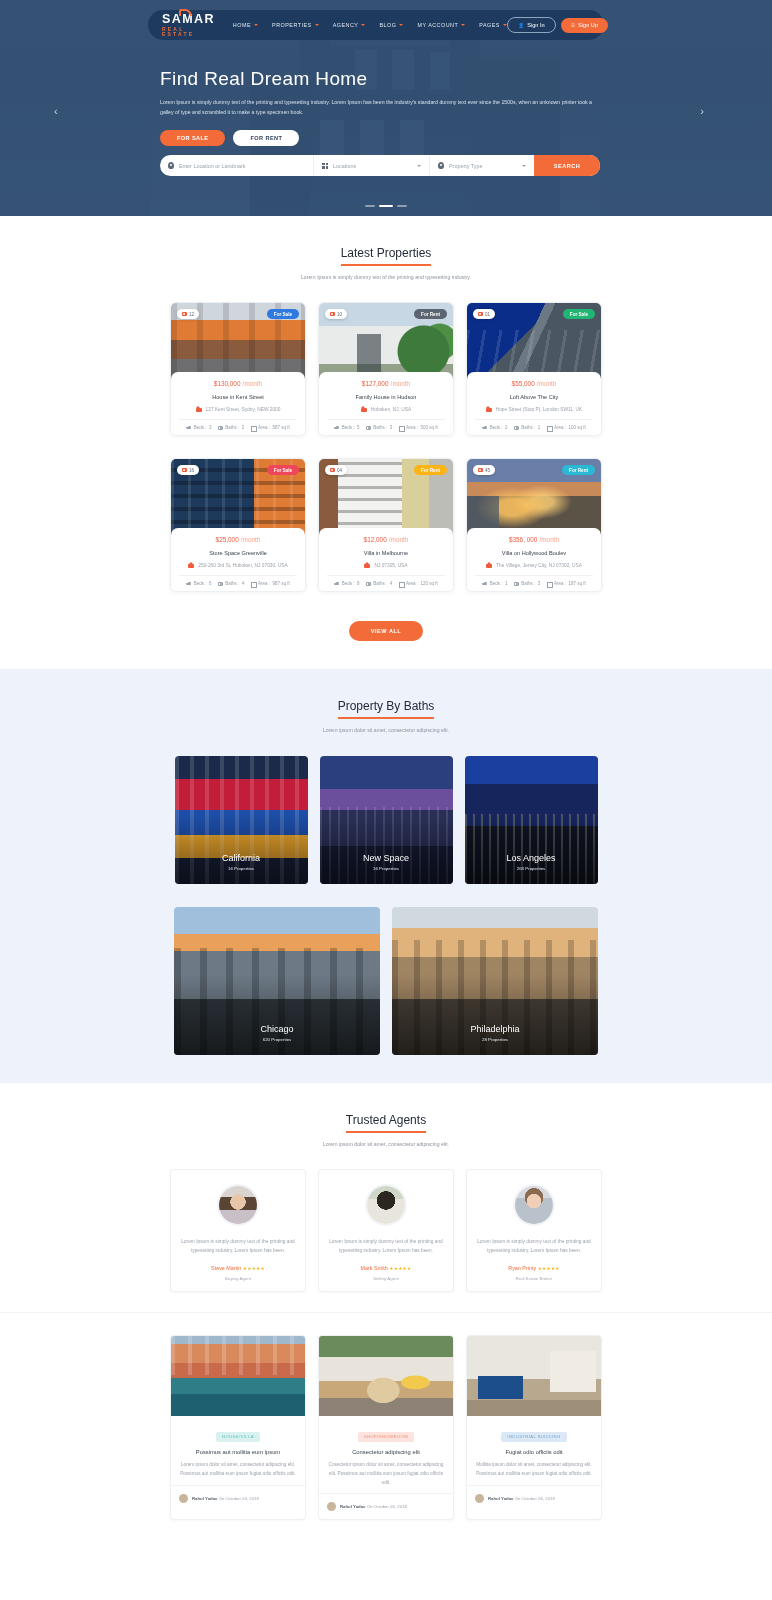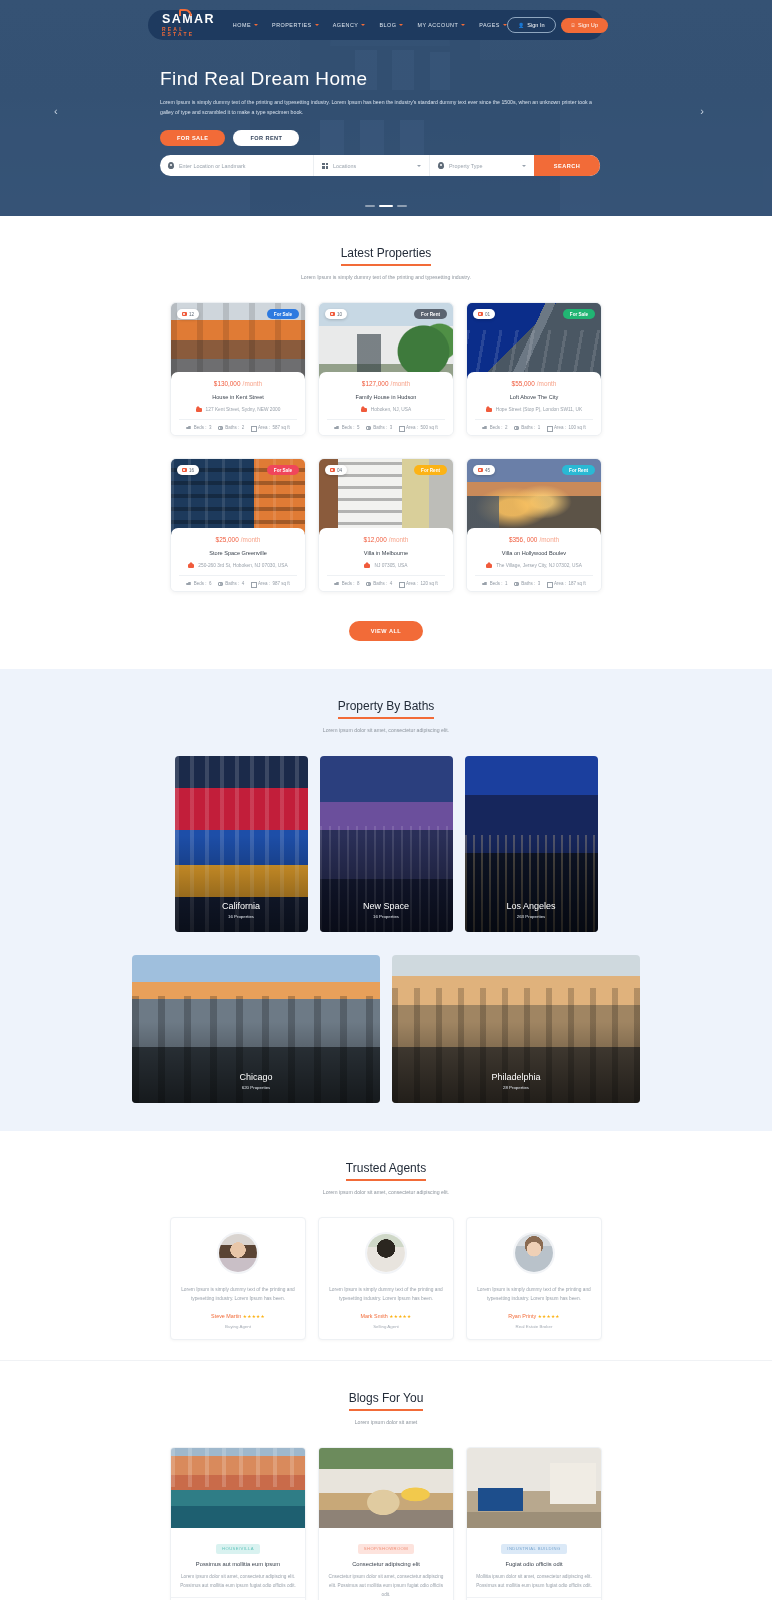--- a/index.html
+++ b/index.html
@@ -135,22 +135,22 @@
   .area:before{content:"";position:absolute;left:0;top:0;width:4.4px;height:4px;border:.7px dashed #9aa2ab;}
 
   .viewall-wrap { text-align:center; margin-top: 27px; padding-bottom: 28px; }
   .viewall { display:inline-block; background:#f26b38; color:#fff; font-size:5.6px; font-weight:bold;
      padding: 7px 22px; border-radius: 11px; letter-spacing:.5px;}
 
   
   .city-sec { background:#eef3fb; padding-bottom: 28px; }
   .city-row { display:flex; gap:12px; justify-content:center; margin-top: 23px;}
   .city-card { position:relative; border-radius:4px; overflow:hidden; }
-  .c-small { width: 133px; height: 176px; }
-  .c-big { width: 248px; height: 148px; }
+  .c-small { width: 133px; height: 128px; }
+  .c-big { width: 206px; height: 148px; }
   .city-ov { position:absolute; inset:0; background:linear-gradient(180deg, rgba(0,0,0,0) 45%, rgba(0,0,0,.55) 100%);}
   .city-label { position:absolute; left:0; right:0; bottom: 13px; text-align:center; z-index:3;}
   .city-name { font-size: 9px; color:#fff; font-weight:400; }
   .city-cnt { font-size: 4.4px; color:#e3e8ee; margin-top: 3px; }
 
   
   .agent-sec { background:#fff; padding-bottom: 20px; }
   .agent-row { display:flex; gap:12px; justify-content:center; margin-top: 22px; }
   .agent-card { width: 136px; background:#fff; border:1px solid #eef1f4; border-radius:4px;
      padding: 14px 10px 10px; text-align:center; box-shadow:0 1px 3px rgba(0,0,0,.04); }
@@ -617,24 +617,20 @@
           <div class="ph" style="background:radial-gradient(circle at 50% 40%, #efd0b6 0 24%, transparent 25%), radial-gradient(circle at 50% 30%, #8a6b52 0 28%, transparent 29%)"></div>
         </div>
         <div class="agent-text">Lorem Ipsum is simply dummy text of the printing and typesetting industry. Lorem Ipsum has been.</div>
         <div class="agent-name"><span>Ryan Printy</span> <span class="stars">★★★★★</span></div>
         <div class="agent-role">Real Estate Broker</div>
       </div>
     </div>
   </section>
 
   <section class="blog-sec">
-    <div class="sec-head">
-      <div class="sec-title">Blogs For You</div>
-      <div class="sec-sub">Lorem ipsum dolor sit amet</div>
-    </div>
     <div class="blog-row">
       <div class="blog-card">
         <div class="blog-img">
           <div class="ph" style="background:linear-gradient(180deg,#9fb8cc 0 10%,#d98a5c 10% 34%,#c96b4a 34% 52%,#2f7d86 52% 72%,#1e5f70 72% 100%)"></div>
           <div class="ph" style="background:repeating-linear-gradient(90deg,rgba(255,255,255,.18) 0 4px,transparent 4px 17px);bottom:52%;"></div>
         </div>
         <div class="blog-body">
           <span class="blog-tag" style="background:#d9f2f0;color:#5fc3bb">HOUSE/VILLA</span>
           <div class="blog-title">Possimus aut mollitia eum ipsum</div>
           <div class="blog-desc">Lorem ipsum dolor sit amet, consectetur adipiscing elit. Possimus aut mollitia eum ipsum fugiat odio officiis odit.</div>

